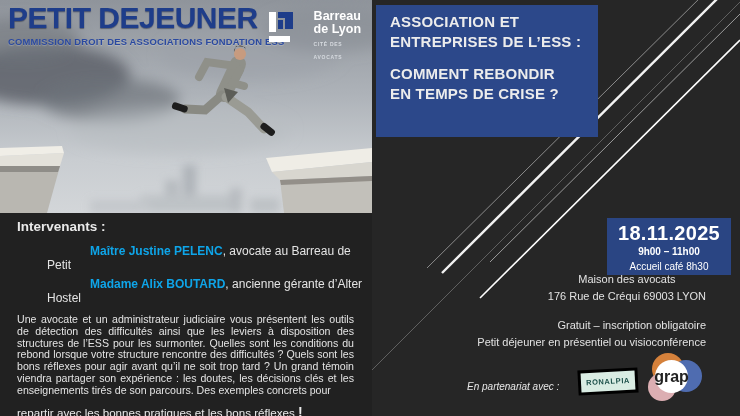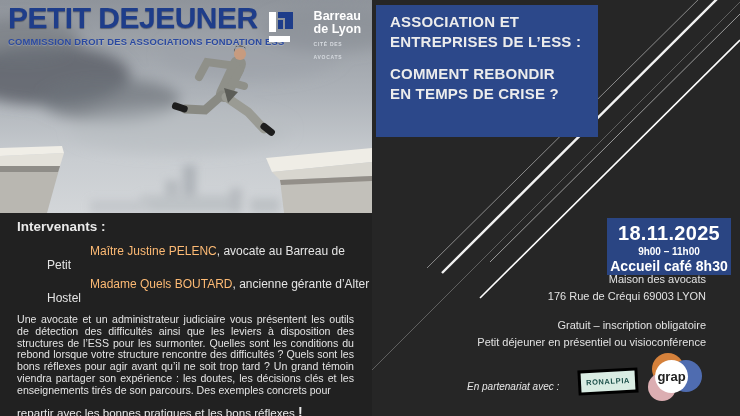--- a/index.html
+++ b/index.html
@@ -29,21 +29,21 @@
   .bdl-mark .m-blue-v{position:absolute;left:17px;top:2px;width:8px;height:17px;background:#1e3d8a;}
   .bdl-mark .m-blue-s{position:absolute;left:10px;top:10px;width:5px;height:9px;background:#1e3d8a;}
   .bdl-mark .m-white-b{position:absolute;left:1px;top:26px;width:21px;height:6px;background:#fff;}
   .bdl-text{color:#fff;line-height:13px;font-weight:700;font-size:12.5px;}
   .bdl-tagline{font-size:5px;font-weight:700;letter-spacing:0.7px;color:#d7dbe0;margin-top:2px;}
   
   .left-bottom{position:absolute;left:0;top:213px;width:372px;height:223px;background:#212121;color:#e9e9e9;}
   .speakers-heading{margin:6px 0 0 17px;font-size:13.5px;font-weight:700;}
   .speaker-list{margin-top:10px;}
   .speaker-line{margin:0 0 5px 47px;font-size:12px;color:#e4e4e4;}
-  .speaker-line b{font-weight:400;color:#fdba74;padding-left:43px;}
+  .speaker-line b{font-weight:700;color:#0ea5e9;padding-left:43px;}
   .description{
     margin:9px 17px 0 17px;width:337px;font-size:10.6px;line-height:11.8px;
     color:#e3e3e3;text-align:justify;
   }
   .closing{margin:7px 17px 0 17px;font-size:11.6px;color:#eaeaea;}
   .closing .bang{font-weight:800;font-size:14px;}
   
   .right-panel{position:absolute;left:372px;top:0;width:368px;height:416px;background:#262626;}
   .streaks{position:absolute;left:0;top:0;pointer-events:none;}
   .event-title-box{
@@ -51,41 +51,41 @@
     background:#2c488a;box-sizing:border-box;padding:7px 12px 0 14px;
   }
   .event-title-box .tline{font-size:15px;font-weight:700;color:#ececec;line-height:19.5px;letter-spacing:0.2px;}
   .event-title-box .tgap{height:13px;}
   .date-badge{
     position:absolute;left:235px;top:180px;width:124px;height:57px;
     background:#2a4583;color:#fff;text-align:center;box-sizing:border-box;padding-top:4px;margin-top:38px;
   }
   .date-badge .d-date{font-size:20px;font-weight:800;letter-spacing:0.3px;line-height:22px;}
   .date-badge .d-time{font-size:10px;font-weight:700;line-height:16px;}
-  .date-badge .d-welcome{font-size:14px;font-weight:700;line-height:13px;}
-  .venue{position:absolute;right:34px;top:271px;text-align:right;color:#e2e2e2;font-size:11px;line-height:17px;}
+  .date-badge .d-welcome{font-size:10px;font-weight:400;line-height:13px;}
+  .venue{position:absolute;right:34px;top:271px;text-align:center;color:#e2e2e2;font-size:11px;line-height:17px;}
   .conditions{position:absolute;right:34px;top:317px;text-align:right;color:#e2e2e2;font-size:11px;line-height:17px;}
   .partners-label{position:absolute;left:95px;top:381px;font-size:10px;font-style:italic;color:#e8e8e8;}
   .ronalpia{
     position:absolute;left:206px;top:369px;background:#000;padding:3px;
     transform:rotate(-3deg);
   }
   .ronalpia .inner{
     background:#d9ece3;color:#1b4f49;font-size:7.5px;font-weight:700;
     letter-spacing:0.6px;padding:5px 5px;
   }
   .grap{position:absolute;left:274px;top:353px;width:58px;height:52px;}
   .grap .c{position:absolute;border-radius:50%;}
   .grap .c-orange{left:6px;top:0;width:32px;height:32px;background:#d5813b;}
   .grap .c-blue{left:24px;top:7px;width:32px;height:32px;background:#4f6cb0;}
   .grap .c-pink{left:2px;top:20px;width:28px;height:28px;background:#dcaeb2;}
   .grap .c-white{
     left:9px;top:7px;width:33px;height:33px;background:#fff;
     display:flex;align-items:center;justify-content:center;
-    font-size:13px;font-weight:700;color:#222;
+    font-size:16px;font-weight:700;color:#222;
   }
 </style>
 </head>
 <body>
 
 <div class="poster">
 
   <div class="photo">
     <svg width="372" height="213" viewBox="0 0 372 213">
       <defs>
@@ -171,21 +171,21 @@
     </div>
   </div>
 
   <div class="left-bottom">
     <div class="speakers-heading">Intervenants :</div>
     <div class="speaker-list">
       <div class="speaker-line">
         <b>Maître Justine PELENC</b><span>, avocate au Barreau de Petit</span>
       </div>
       <div class="speaker-line">
-        <b>Madame Quels BOUTARD</b><span>, ancienne gérante d’Alter Hostel</span>
+        <b>Madame Alix BOUTARD</b><span>, ancienne gérante d’Alter Hostel</span>
       </div>
     </div>
     <p class="description">Une avocate et un administrateur judiciaire vous présentent les outils de détection des difficultés ainsi que les leviers à disposition des structures de l’ESS pour les surmonter. Quelles sont les conditions du rebond lorsque votre structure rencontre des difficultés ? Quels sont les bons réflexes pour agir avant qu’il ne soit trop tard ? Un grand témoin viendra partager son expérience : les doutes, les décisions clés et les enseignements tirés de son parcours. Des exemples concrets pour</p>
     <p class="closing"><span>repartir avec les bonnes pratiques et les bons réflexes </span><span class="bang">!</span></p>
   </div>
 
   <div class="right-panel">
     <svg class="streaks" width="368" height="416" viewBox="0 0 368 416">
       <line x1="336" y1="-10" x2="55" y2="268" stroke="#8a8a8a" stroke-width="1"></line>
       <line x1="352" y1="-8" x2="70" y2="273" stroke="#f2f2f2" stroke-width="2.4"></line>

